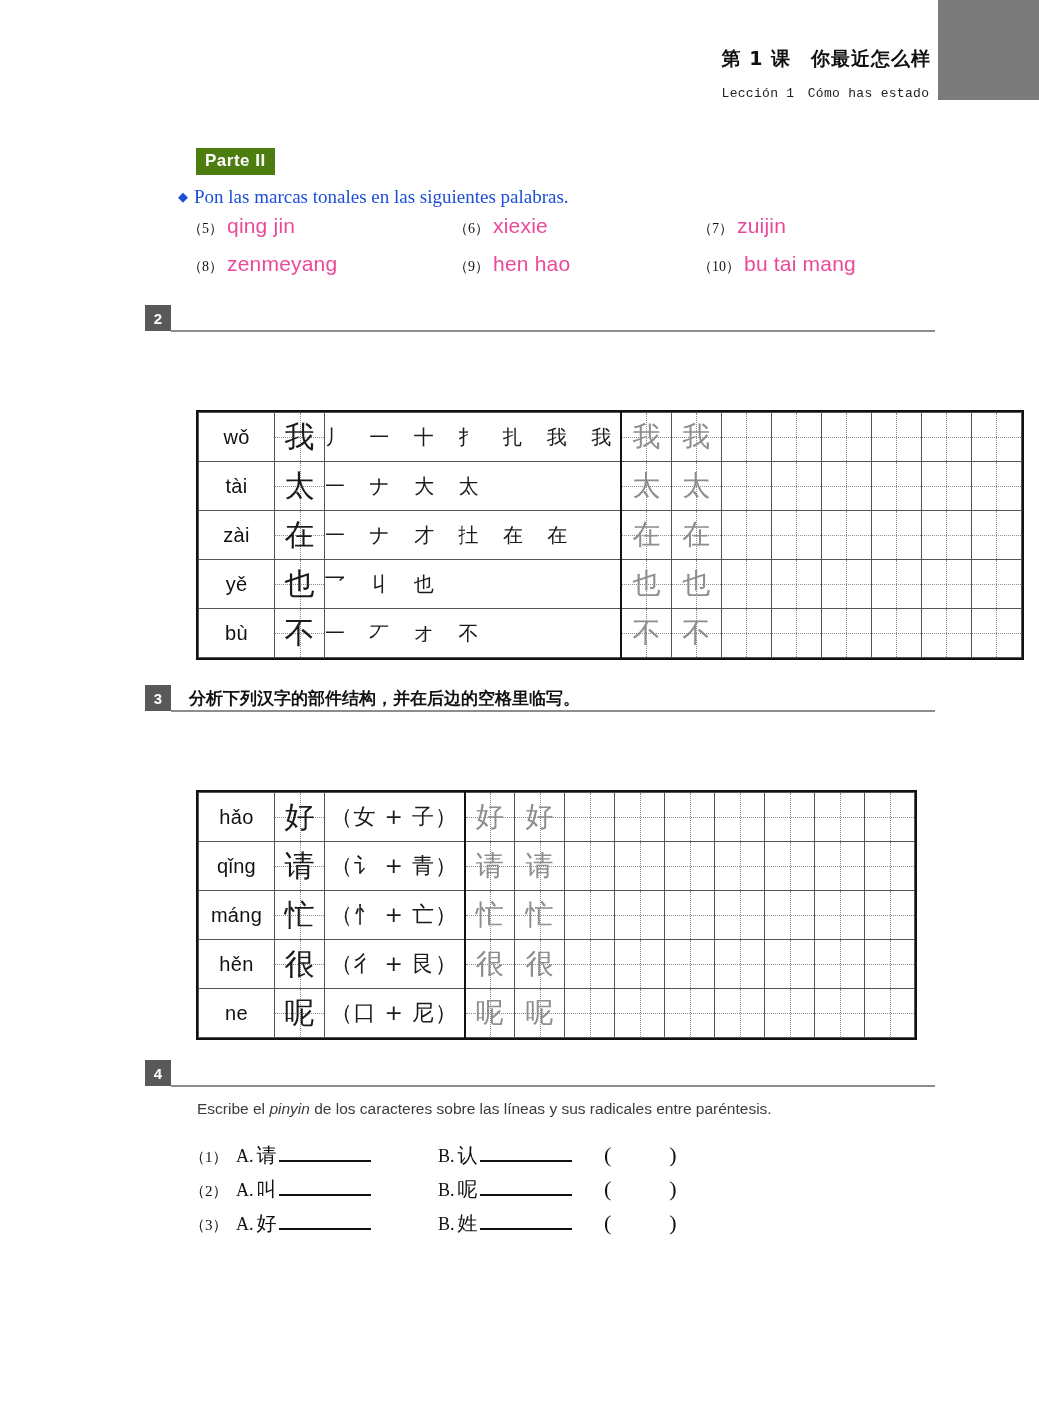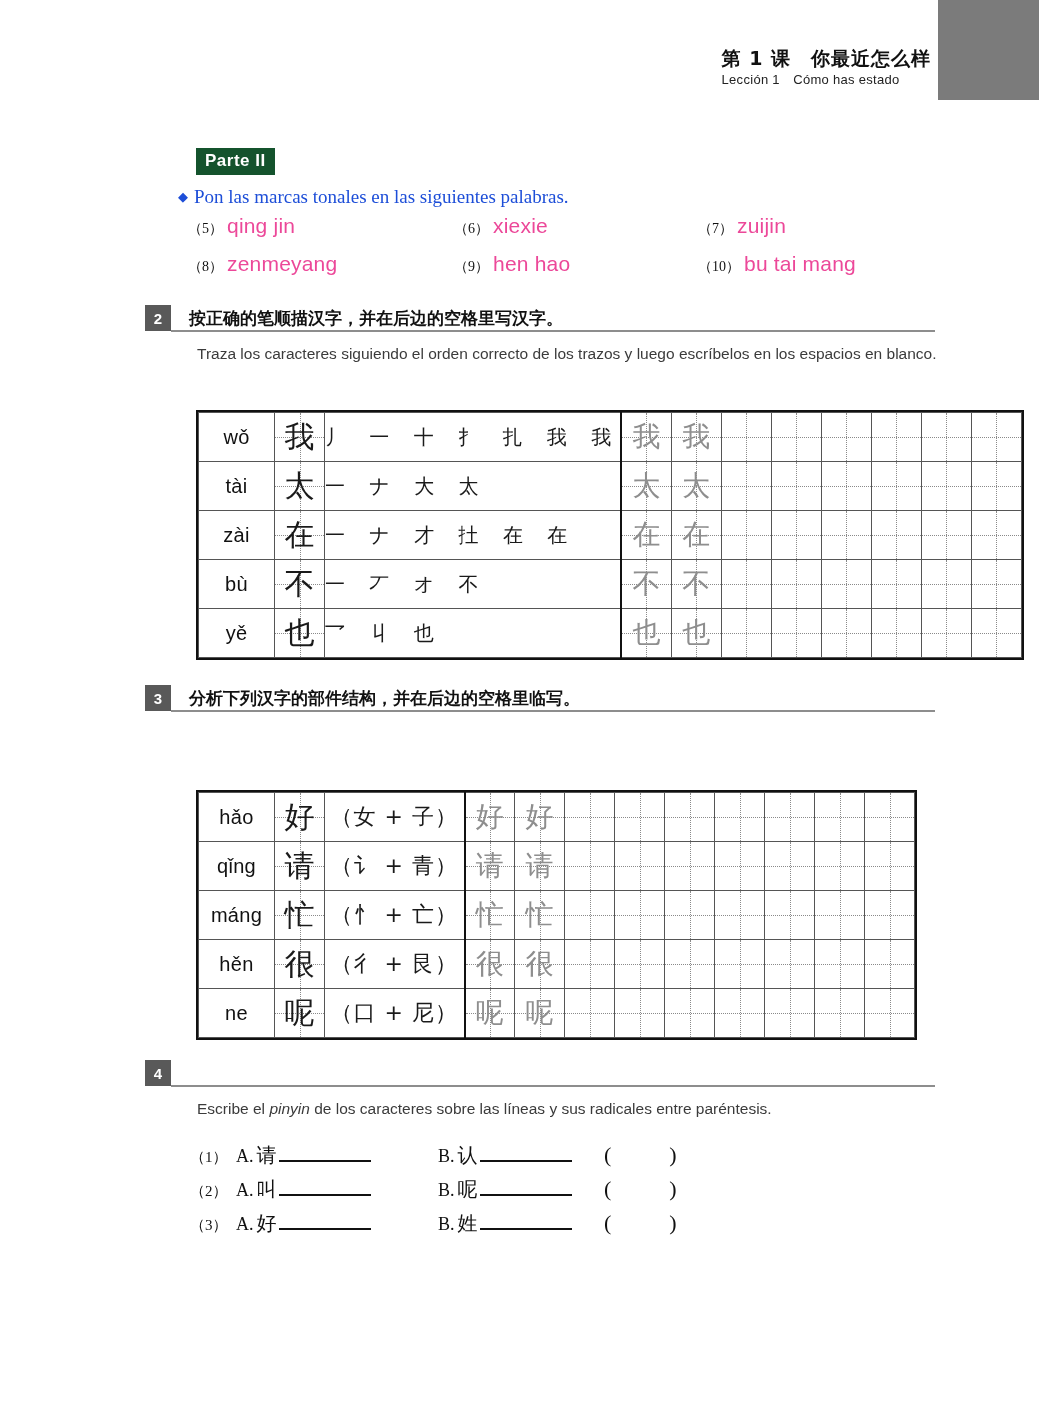--- a/index.html
+++ b/index.html
@@ -34,38 +34,39 @@
     font-family: "DejaVu Sans", sans-serif;
     font-size: 19px;
     font-weight: bold;
     letter-spacing: 1px;
     color: #111;
     white-space: nowrap;
   }
   .header .es {
     font-size: 13px;
     color: #222;
-    margin-top: 3px;
+    margin-top: 17px;
     letter-spacing: .3px;
     white-space: nowrap;
+    font-family: Liberation Mono, monospace;
   }
 
   
   .page {
     position: absolute;
     left: 0; top: 0;
     width: 1039px;
   }
 
   
   .parte-badge {
     position: absolute;
     left: 196px;
     top: 148px;
-    background: #14532d;
+    background: #4d7c0f;
     color: #ffffff;
     font-weight: bold;
     font-size: 17px;
     padding: 3px 9px 4px 9px;
     letter-spacing: .5px;
   }
 
   .bullet-line {
     position: absolute;
     left: 178px;
@@ -332,24 +333,22 @@
       <div class="pinyin-item col-c">
         <span class="num">（10）</span>
         <span class="word">bu tai mang</span>
       </div>
     </div>
   </div>
 
   <div class="exercise" style="top:305px;">
     <div class="ex-head">
       <div class="ex-num">2</div>
-      <div class="ex-zh">按正确的笔顺描汉字，并在后边的空格里写汉字。</div>
     </div>
     <div class="ex-rule"></div>
-    <div class="ex-es">Traza los caracteres siguiendo el orden correcto de los trazos y luego escríbelos en los espacios en blanco.</div>
   </div>
 
   <div class="ptable" style="left:196px; top:410px;">
     <table>
       <tbody id="ex2-body">
           <tr>
             <td class="cell-pinyin">wǒ</td>
             <td class="cell-char"><span class="guide-h"></span><span class="guide-v"></span><span class="glyph">我</span></td>
             <td class="cell-strokes">丿 一 十 扌 扎 我 我</td>
             <td class="cell-box sep-thick"><span class="guide-h"></span><span class="guide-v"></span><span class="traced">我</span></td>
@@ -435,56 +434,56 @@
             <td class="cell-box">
               <span class="guide-h"></span>
               <span class="guide-v"></span>
             </td>
             <td class="cell-box">
               <span class="guide-h"></span>
               <span class="guide-v"></span>
             </td>
           </tr>
           <tr>
+            <td class="cell-pinyin">yě</td>
+            <td class="cell-char"><span class="guide-h"></span><span class="guide-v"></span><span class="glyph">也</span></td>
+            <td class="cell-strokes">乛 丩 也</td>
+            <td class="cell-box sep-thick"><span class="guide-h"></span><span class="guide-v"></span><span class="traced">也</span></td>
+            <td class="cell-box"><span class="guide-h"></span><span class="guide-v"></span><span class="traced">也</span></td>
+            <td class="cell-box">
+              <span class="guide-h"></span>
+              <span class="guide-v"></span>
+            </td>
+            <td class="cell-box">
+              <span class="guide-h"></span>
+              <span class="guide-v"></span>
+            </td>
+            <td class="cell-box">
+              <span class="guide-h"></span>
+              <span class="guide-v"></span>
+            </td>
+            <td class="cell-box">
+              <span class="guide-h"></span>
+              <span class="guide-v"></span>
+            </td>
+            <td class="cell-box">
+              <span class="guide-h"></span>
+              <span class="guide-v"></span>
+            </td>
+            <td class="cell-box">
+              <span class="guide-h"></span>
+              <span class="guide-v"></span>
+            </td>
+          </tr>
+          <tr>
             <td class="cell-pinyin">bù</td>
             <td class="cell-char"><span class="guide-h"></span><span class="guide-v"></span><span class="glyph">不</span></td>
             <td class="cell-strokes">一 丆 オ 不</td>
             <td class="cell-box sep-thick"><span class="guide-h"></span><span class="guide-v"></span><span class="traced">不</span></td>
             <td class="cell-box"><span class="guide-h"></span><span class="guide-v"></span><span class="traced">不</span></td>
-            <td class="cell-box">
-              <span class="guide-h"></span>
-              <span class="guide-v"></span>
-            </td>
-            <td class="cell-box">
-              <span class="guide-h"></span>
-              <span class="guide-v"></span>
-            </td>
-            <td class="cell-box">
-              <span class="guide-h"></span>
-              <span class="guide-v"></span>
-            </td>
-            <td class="cell-box">
-              <span class="guide-h"></span>
-              <span class="guide-v"></span>
-            </td>
-            <td class="cell-box">
-              <span class="guide-h"></span>
-              <span class="guide-v"></span>
-            </td>
-            <td class="cell-box">
-              <span class="guide-h"></span>
-              <span class="guide-v"></span>
-            </td>
-          </tr>
-          <tr>
-            <td class="cell-pinyin">yě</td>
-            <td class="cell-char"><span class="guide-h"></span><span class="guide-v"></span><span class="glyph">也</span></td>
-            <td class="cell-strokes">乛 丩 也</td>
-            <td class="cell-box sep-thick"><span class="guide-h"></span><span class="guide-v"></span><span class="traced">也</span></td>
-            <td class="cell-box"><span class="guide-h"></span><span class="guide-v"></span><span class="traced">也</span></td>
             <td class="cell-box">
               <span class="guide-h"></span>
               <span class="guide-v"></span>
             </td>
             <td class="cell-box">
               <span class="guide-h"></span>
               <span class="guide-v"></span>
             </td>
             <td class="cell-box">
               <span class="guide-h"></span>

